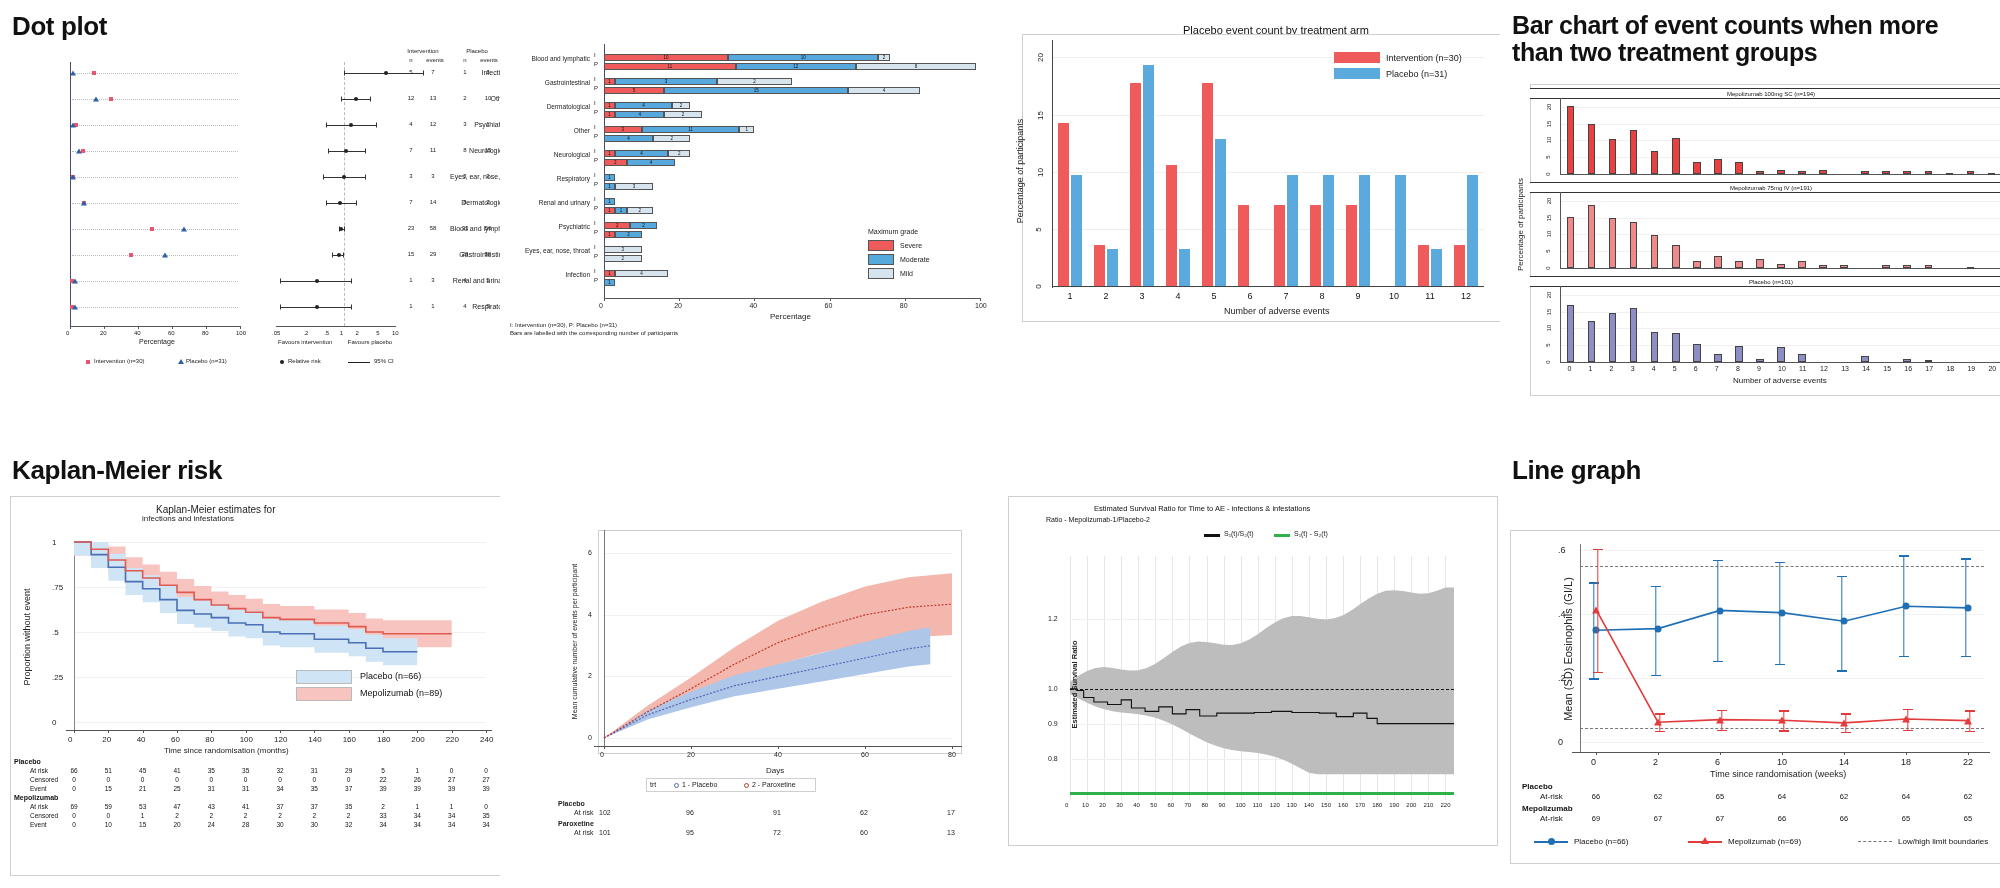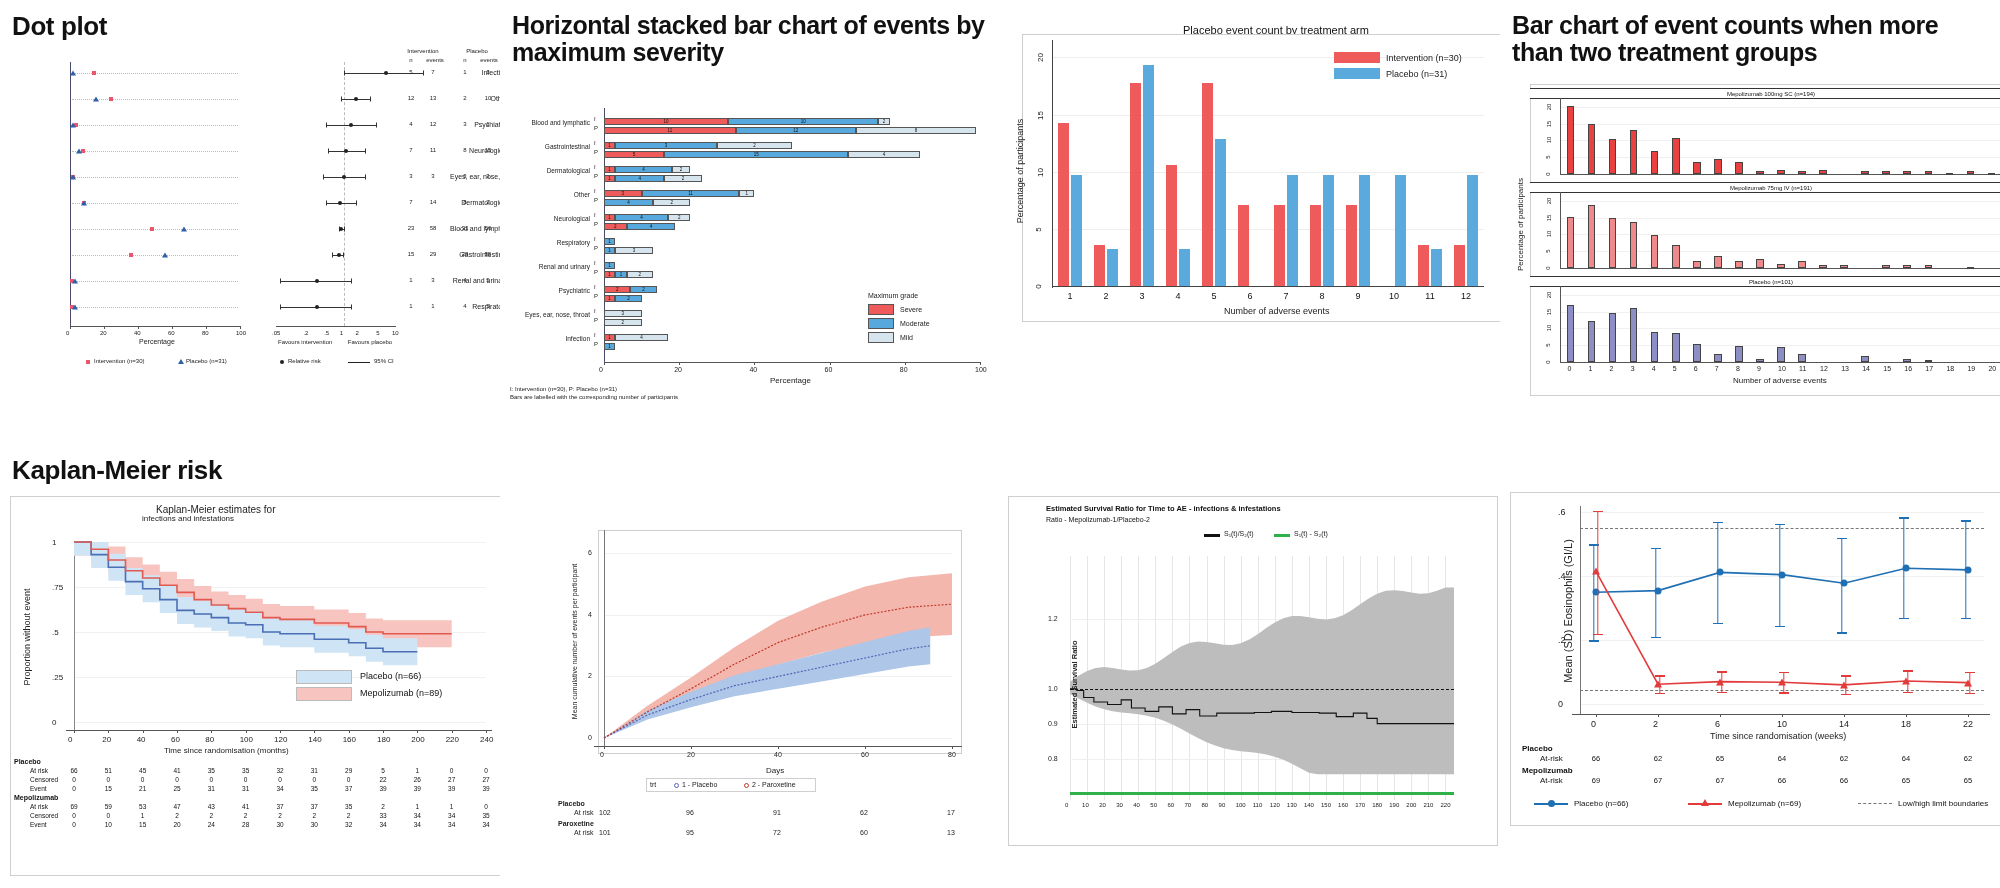--- a/index.html
+++ b/index.html
@@ -62,21 +62,21 @@
   #p4 .sb { position:absolute; bottom:0; border:0.5px solid #444; }
   #p4 .hdr { position:absolute; left:0; right:0; text-align:center; font-size:6px; background:#fff; border-top:1.3px solid #333; border-bottom:1.3px solid #333; }
 
   
   #p5 .risknum { position:absolute; font-size:6.5px; color:#111; transform:translateX(-50%); }
   #p5 .risklbl { position:absolute; font-size:6.5px; color:#111; }
   #p5 .grp { position:absolute; font-size:7px; font-weight:bold; color:#111; }
   #p5 .kmleg { position:absolute; font-size:9px; color:#111; }
 
   
-  #p7 .srtitle { position:absolute; font-size:7.5px; font-weight:bold; color:#111; }
+  #p7 .srtitle { position:absolute; font-size:7.5px; font-weight:normal; color:#111;margin-left:48px; }
   #p7 .srsub { position:absolute; font-size:7px; color:#111; }
 
   
   #p8 .pt { position:absolute; width:7px;height:7px;border-radius:50%;background:#1f6fb4; transform:translate(-50%,-50%); }
   #p8 .ptt { position:absolute; width:0;height:0;border-left:4px solid transparent;border-right:4px solid transparent;border-bottom:7px solid #e23b3b; transform:translate(-50%,-50%); }
   #p8 .eb { position:absolute; width:1.4px; transform:translateX(-50%); }
   #p8 .ebcap { position:absolute; height:1.4px; transform:translateX(-50%); }
   #p8 .lg { position:absolute; font-size:8px; color:#111; }
   #p8 .rn { position:absolute; font-size:7.5px; color:#111; transform:translateX(-50%); }
 </style>
@@ -287,21 +287,20 @@
           <div class="lgnd" style="left:178px; top:304px;">Placebo (n=31)</div>
           <div style="position:absolute;left:272px;top:306px;width:4px;height:4px;border-radius:50%;background:#222222;"></div>
           <div class="lgnd" style="left:280px; top:304px;">Relative risk</div>
           <div style="position:absolute;left:340px;top:308px;width:22px;height:1px;background:#222222;"></div>
           <div class="lgnd" style="left:366px; top:304px;">95% CI</div>
         </div>
     </div>
   </div>
 
   <div class="panel" id="p2">
-    <div class="panel-title two">Horizontal stacked bar chart of events by maximum severity</div>
     <div class="fig">
       <div id="sb-canvas" style="position:absolute; left:0; top:4px; width:500px; height:330px;">
           <div class="axis-line" style="left:96px; top:34px; width:1.2px; height:254px;"></div>
           <div class="catlab" style="left:0px; top:48px; width:82px;">Blood and lymphatic</div>
           <div class="armlab" style="left:86px; top:42px;">I</div>
           <div class="bar sev" style="left:96px; top:44px; width:124.08000000000001px;"></div>
           <div class="blab" style="left:158.04000000000002px; top:45px;">10</div>
           <div class="bar mod" style="left:220.08px; top:44px; width:150.4px;"></div>
           <div class="blab" style="left:295.28000000000003px; top:45px;">10</div>
           <div class="bar mil" style="left:370.48px; top:44px; width:11.28px;"></div>
@@ -900,20 +899,21 @@
           <div class="tick-lbl" style="left:364.20000000000005px; top:346px; font-size:6px;">180</div>
           <div class="tick-lbl" style="left:381.26666666666665px; top:346px; font-size:6px;">190</div>
           <div class="tick-lbl" style="left:398.3333333333333px; top:346px; font-size:6px;">200</div>
           <div class="tick-lbl" style="left:415.4px; top:346px; font-size:6px;">210</div>
           <div class="tick-lbl" style="left:432.46666666666664px; top:346px; font-size:6px;">220</div>
         </div>
     </div>
   </div>
 
   <div class="panel" id="p8">
+    <div class="panel-title">Line graph</div>
     <div class="fig">
       <div id="lg-canvas" style="position:absolute; left:0; top:6px; width:510px; height:400px;">
           <div class="card" style="left:2px; top:36px; width:500px; height:334px;"></div>
           <div style="position:absolute;left:72px;top:248px;width:404px;height:1px;background:#f2f2f2;"></div>
           <div class="tick-lbl" style="left:50px; top:243px; font-size:9px;">0</div>
           <div style="position:absolute;left:72px;top:184.1290322580645px;width:404px;height:1px;background:#f2f2f2;"></div>
           <div class="tick-lbl" style="left:50px; top:179.1290322580645px; font-size:9px;">.2</div>
           <div style="position:absolute;left:72px;top:120.25806451612901px;width:404px;height:1px;background:#f2f2f2;"></div>
           <div class="tick-lbl" style="left:50px; top:115.25806451612901px; font-size:9px;">.4</div>
           <div style="position:absolute;left:72px;top:56.387096774193566px;width:404px;height:1px;background:#f2f2f2;"></div>

